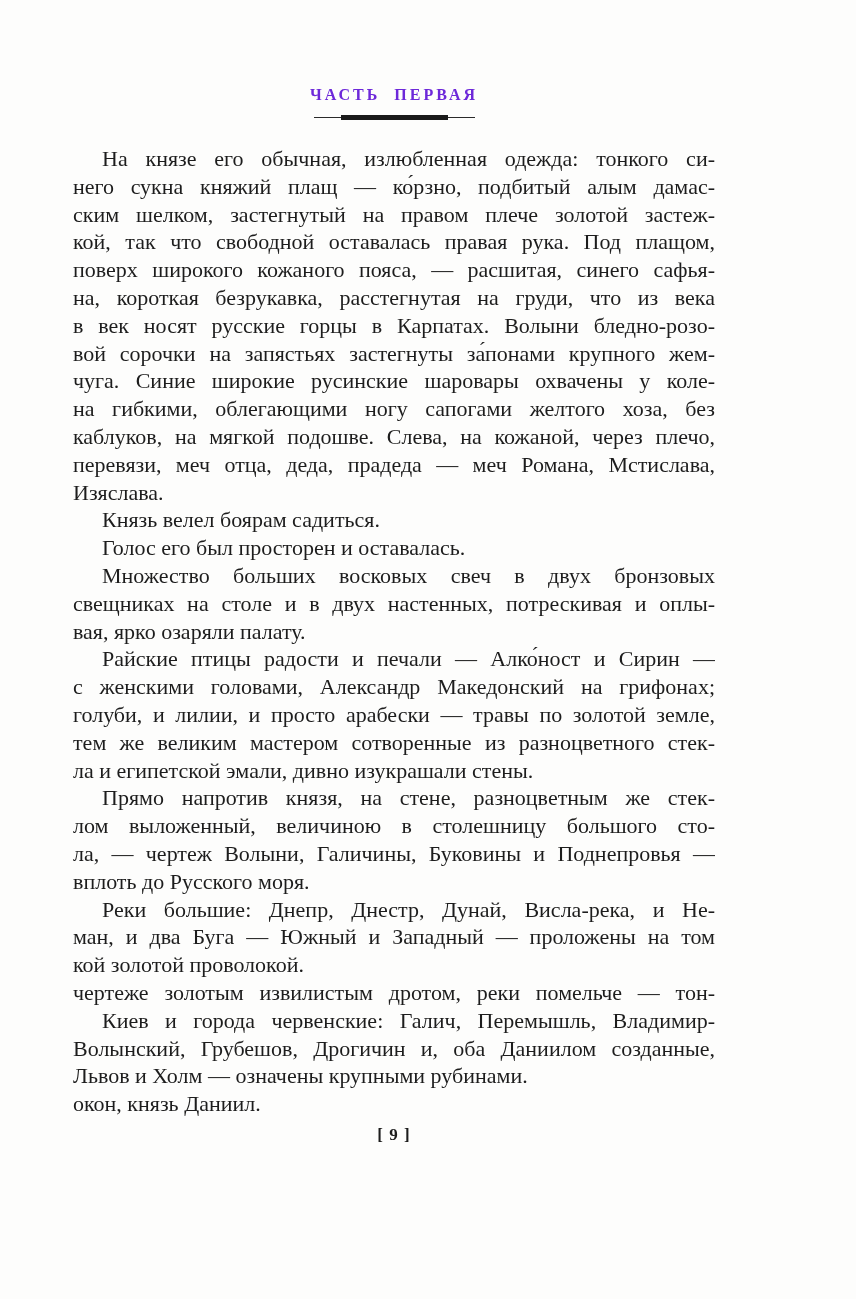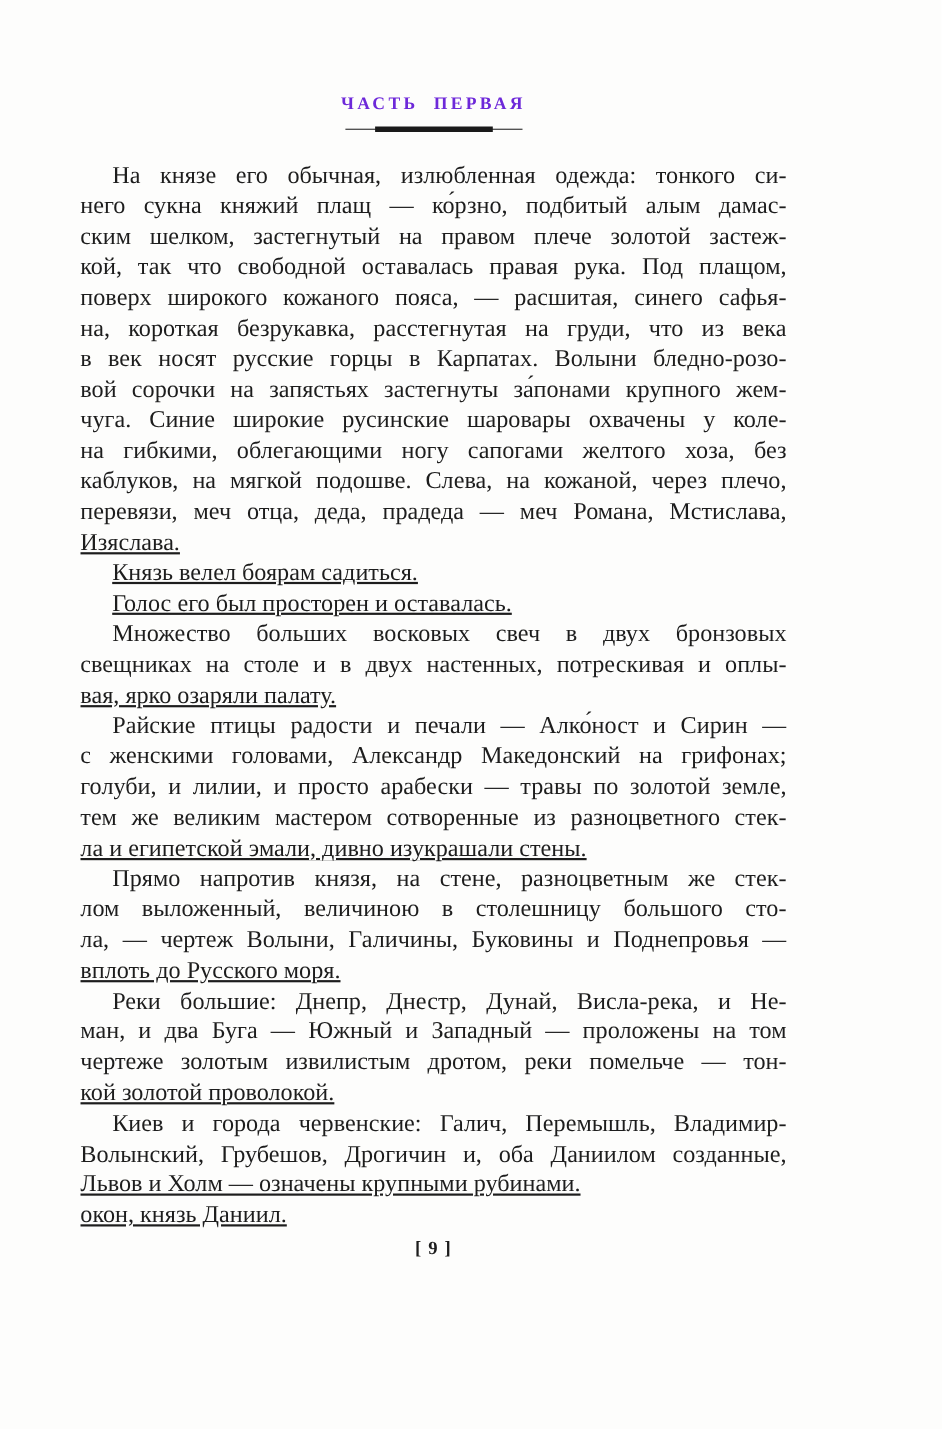--- a/index.html
+++ b/index.html
@@ -61,21 +61,20 @@
   }
   .line {
     height: 27.8px;
     text-align: justify;
     text-align-last: justify;
     white-space: normal;
     overflow: hidden;
   }
   .line.para-end {
     text-align-last: left;
-    text-decoration: underline;
   }
   .line.indent {
     text-indent: 29px;
   }
   .page-number {
     margin-top: 7px;
     text-align: center;
     font-size: 17px;
     font-weight: bold;
     letter-spacing: 1px;
@@ -131,22 +130,22 @@
         </div>
         <div>
           <div class="line indent">Прямо напротив князя, на стене, разноцветным же стек-</div>
           <div class="line">лом выложенный, величиною в столешницу большого сто-</div>
           <div class="line">ла, — чертеж Волыни, Галичины, Буковины и Поднепровья —</div>
           <div class="line para-end">вплоть до Русского моря.</div>
         </div>
         <div>
           <div class="line indent">Реки большие: Днепр, Днестр, Дунай, Висла-река, и Не-</div>
           <div class="line">ман, и два Буга — Южный и Западный — проложены на том</div>
+          <div class="line para-end">кой золотой проволокой.</div>
           <div class="line">чертеже золотым извилистым дротом, реки помельче — тон-</div>
-          <div class="line para-end">кой золотой проволокой.</div>
         </div>
         <div>
           <div class="line indent">Киев и города червенские: Галич, Перемышль, Владимир-</div>
           <div class="line">Волынский, Грубешов, Дрогичин и, оба Даниилом созданные,</div>
           <div class="line para-end">Львов и Холм — означены крупными рубинами.</div>
         </div>
         <div>
           <div class="line para-end">окон, князь Даниил.</div>
         </div>
       </div>

